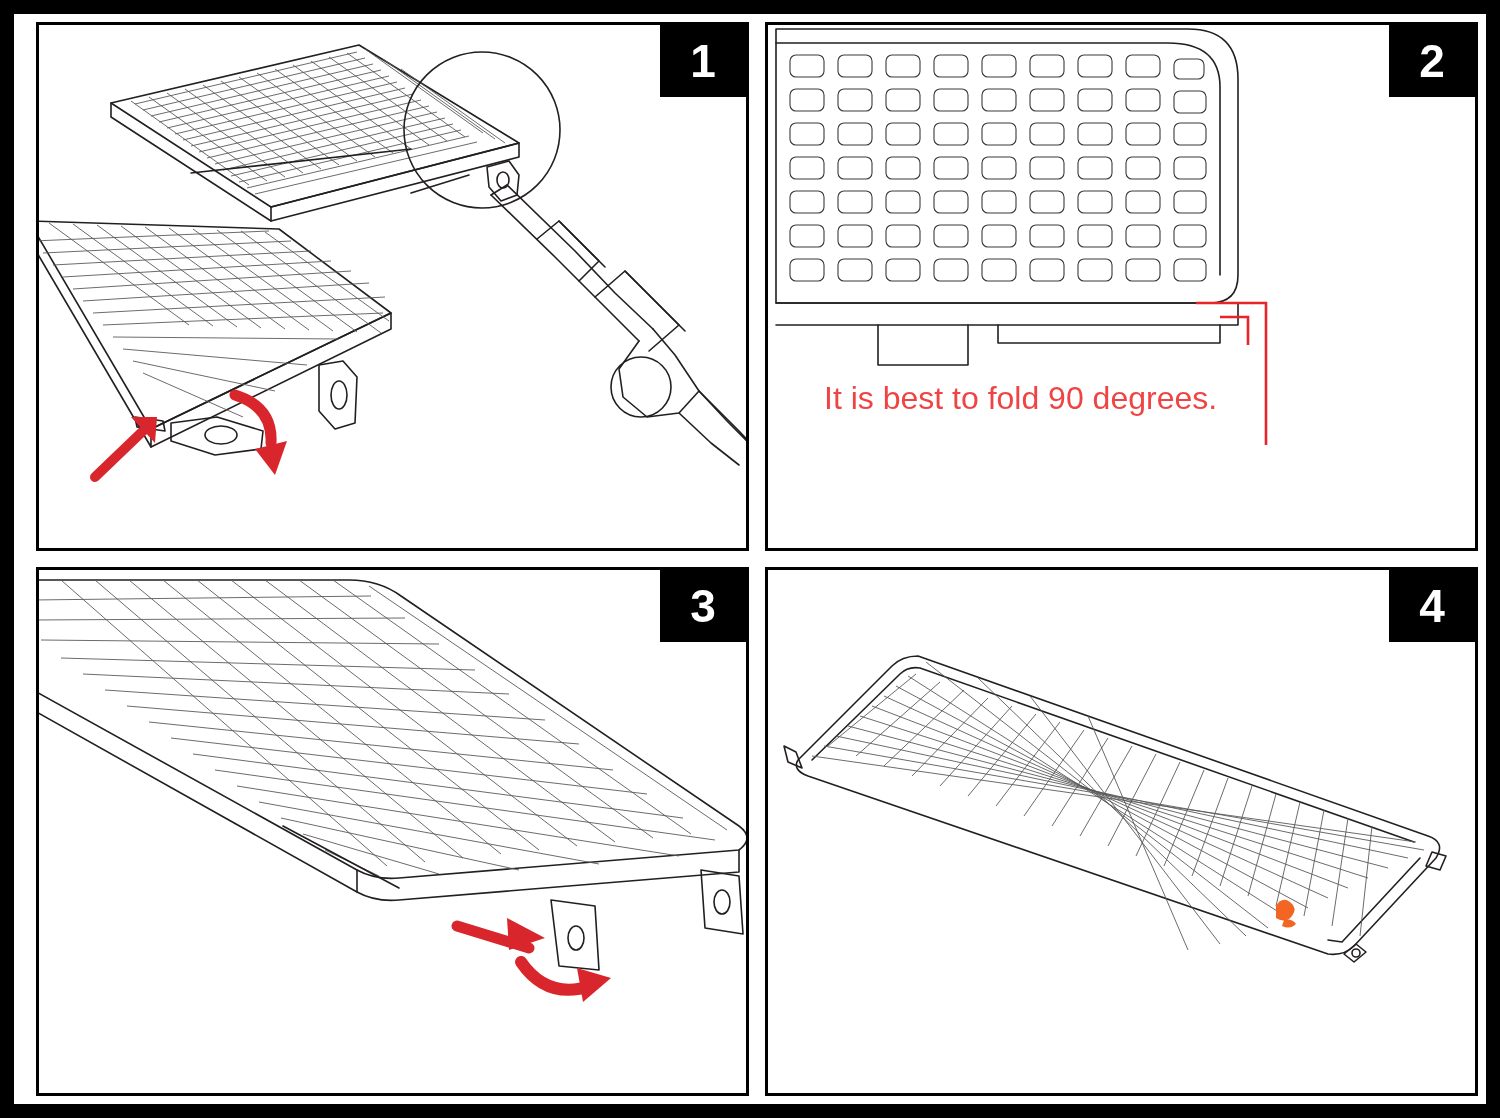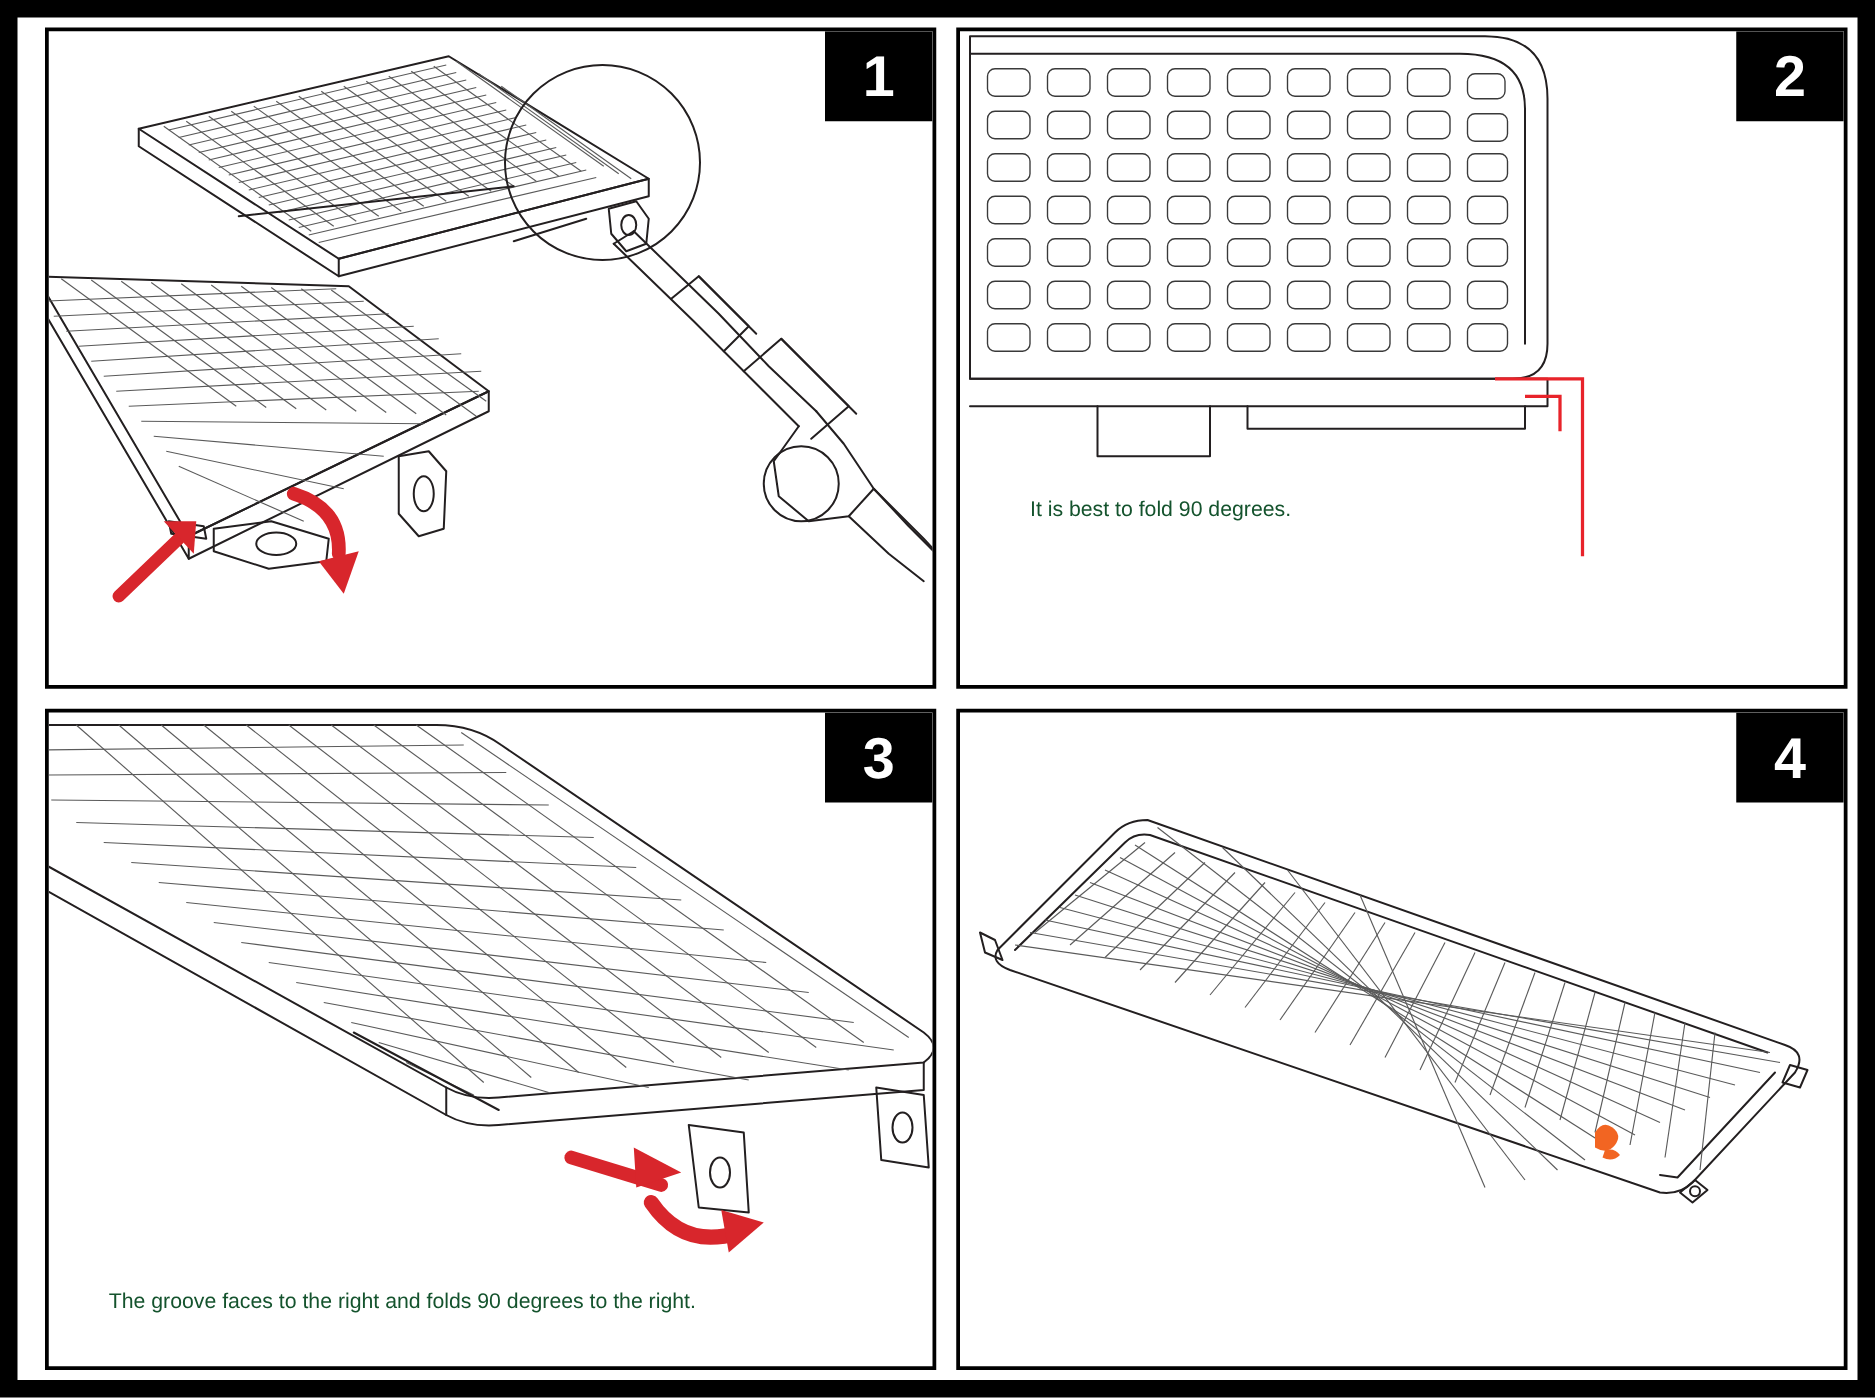--- a/index.html
+++ b/index.html
@@ -58,23 +58,23 @@
     align-items: center;
     justify-content: center;
     letter-spacing: 0px;
     z-index: 5;
   }
 
   .caption {
     position: absolute;
     left: 48px;
     right: 30px;
-    font-size: 17px;
+    font-size: 32px;
     line-height: 1.35;
-    color: #14532d;
+    color: #ef4444;
     font-family: "Liberation Sans", sans-serif;
   }
 
   .cap-1 { bottom: 34px; }
   .cap-2 { bottom: 128px; left: 56px; }
   .cap-3 { bottom: 40px; }
 
   .art {
     position: absolute;
     inset: 0;
@@ -378,21 +378,20 @@
             <path class="red" style="stroke-width:12" d="M482 392 Q508 430 552 416"></path>
             <path class="red-fill" d="M538 398 L572 408 L544 432 Z"></path>
           </g>
           <g>
             <path class="red" style="stroke-width:11" d="M418 356 L490 378"></path>
             <path class="red-fill" d="M468 348 L506 368 L470 380 Z"></path>
           </g>
         </svg>
       </div>
 
-      <div class="caption cap-3">The groove faces to the right and folds 90 degrees to the right.</div>
     </div>
 
     <div class="panel">
       <div class="step-badge">4</div>
 
       <div class="art">
         <svg width="715" height="530" viewBox="0 0 715 530">
           <g>
             <path class="ln" d="M30 190 L124 96 Q134 86 150 86 L660 266 Q678 272 668 288 L586 376 Q576 386 560 384 L40 206 Q24 200 30 190 Z" fill="#ffffff"></path>
             <path class="ln" d="M44 190 L132 104 Q140 96 152 98 L646 272"></path>

